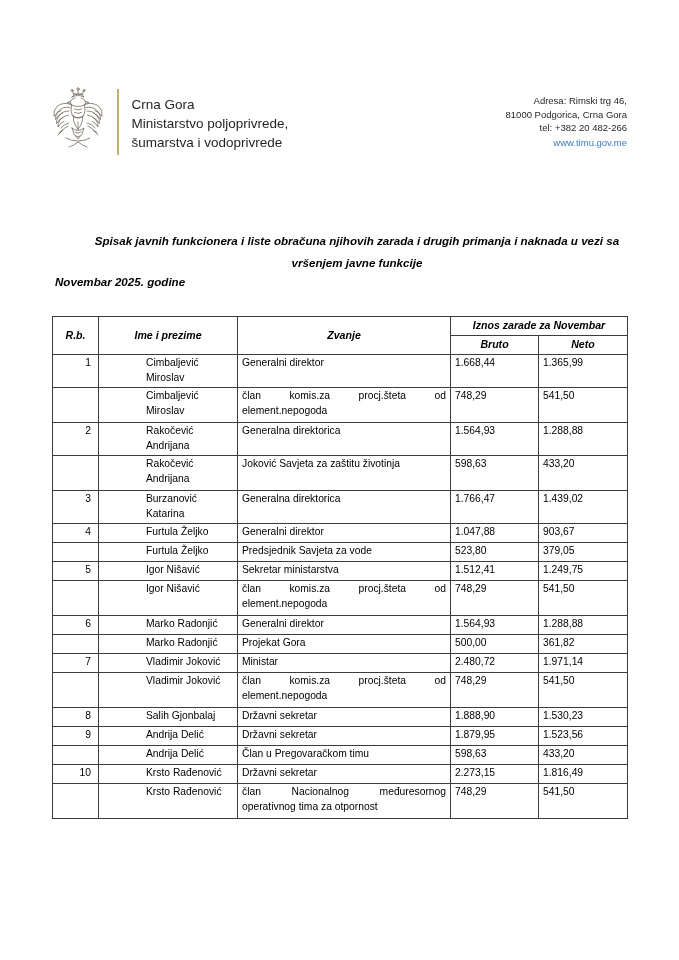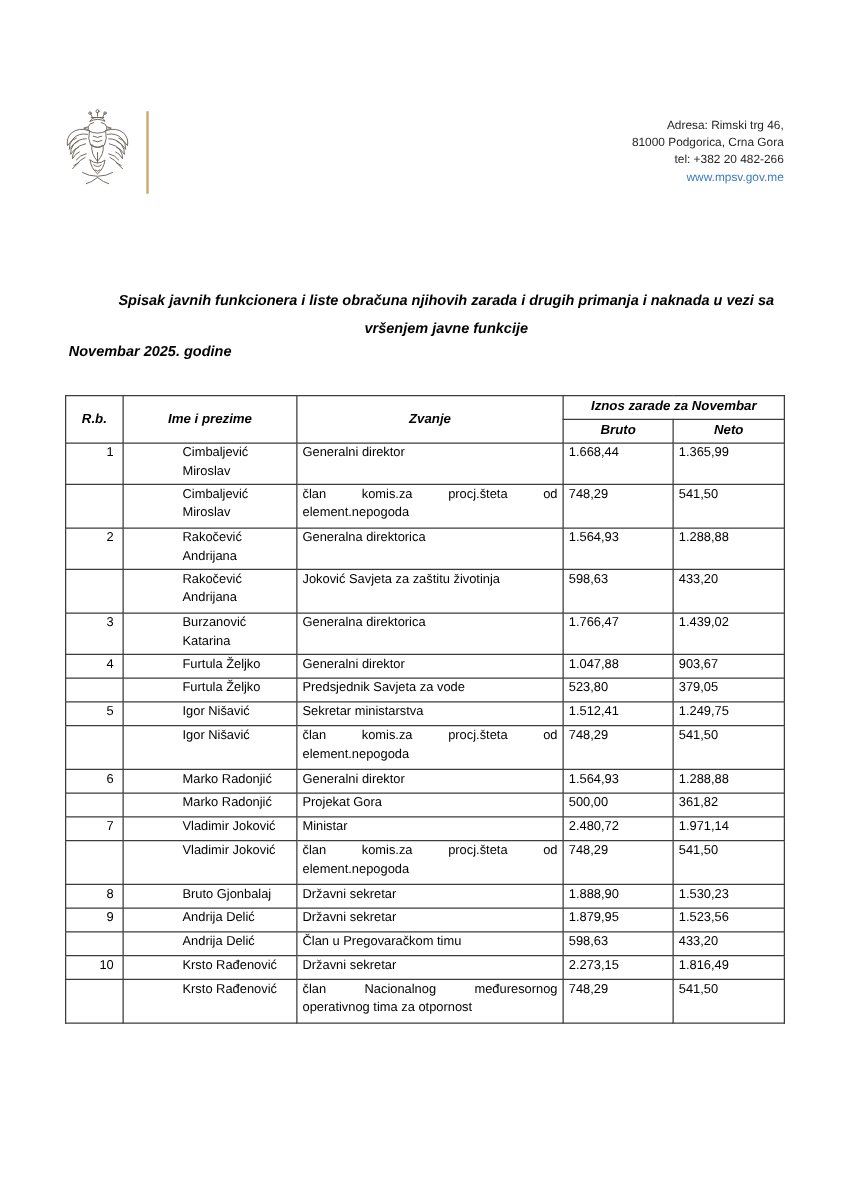--- a/index.html
+++ b/index.html
@@ -173,27 +173,32 @@
 
         <path d="M42 74 q-10 2 -16 10 M40 80 q-9 4 -13 11 M78 74 q10 2 16 10 M80 80 q9 4 13 11"></path>
         <path d="M30 88 l-8 5 M26 92 l-6 6 M90 88 l8 5 M94 92 l6 6"></path>
         <path d="M36 104 q10 6 24 6 q14 0 24 -6"></path>
         <path d="M60 112 q-10 8 -18 10 M60 112 q10 8 18 10"></path>
       </g>
     </svg>
 
     <div class="gold-rule"></div>
 
+    <div class="ministry-lines">
+      <div>Crna Gora</div>
+      <div>Ministarstvo poljoprivrede,</div>
+      <div>šumarstva i vodoprivrede</div>
+    </div>
   </div>
 
   <div class="lh-right">
     <div>Adresa: Rimski trg 46,</div>
     <div>81000 Podgorica, Crna Gora</div>
     <div>tel: +382 20 482-266</div>
-    <div class="weblink">www.mpsv.gov.me</div>
+    <div class="weblink">www.timu.gov.me</div>
   </div>
 </div>
 
 <div class="doc-title">Spisak javnih funkcionera i liste obračuna njihovih zarada i drugih primanja i naknada u vezi sa vršenjem javne funkcije</div>
 <div class="doc-subtitle">Novembar 2025. godine</div>
 
 <table class="wage-table">
   <colgroup>
     <col class="c-rb">
       <col class="c-name">
@@ -300,21 +305,21 @@
       </tr>
       <tr class="r-double">
         <td class="rb"></td>
         <td class="name">Vladimir Joković</td>
         <td class="role">član komis.za procj.šteta od element.nepogoda</td>
         <td class="num">748,29</td>
         <td class="num">541,50</td>
       </tr>
       <tr class="r-single">
         <td class="rb">8</td>
-        <td class="name">Bruto Gjonbalaj</td>
+        <td class="name">Salih Gjonbalaj</td>
         <td class="role">Državni sekretar</td>
         <td class="num">1.888,90</td>
         <td class="num">1.530,23</td>
       </tr>
       <tr class="r-single">
         <td class="rb">9</td>
         <td class="name">Andrija Delić</td>
         <td class="role">Državni sekretar</td>
         <td class="num">1.879,95</td>
         <td class="num">1.523,56</td>

